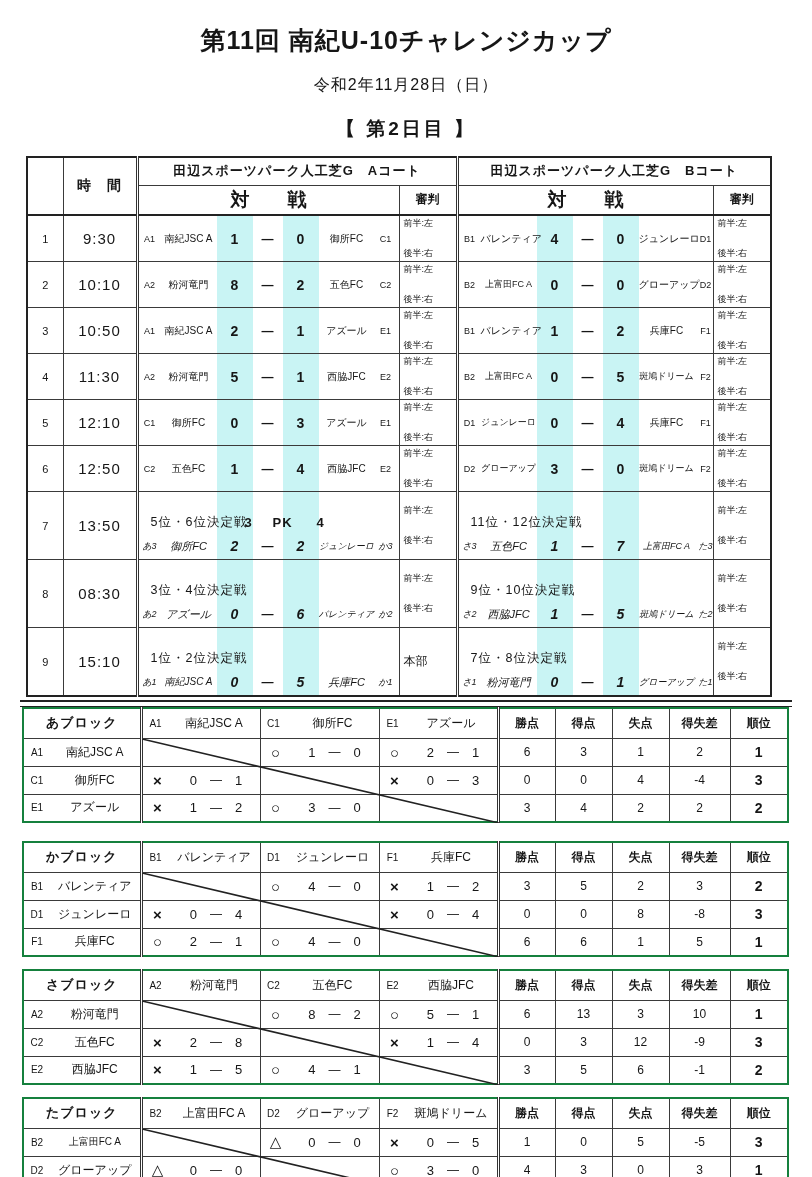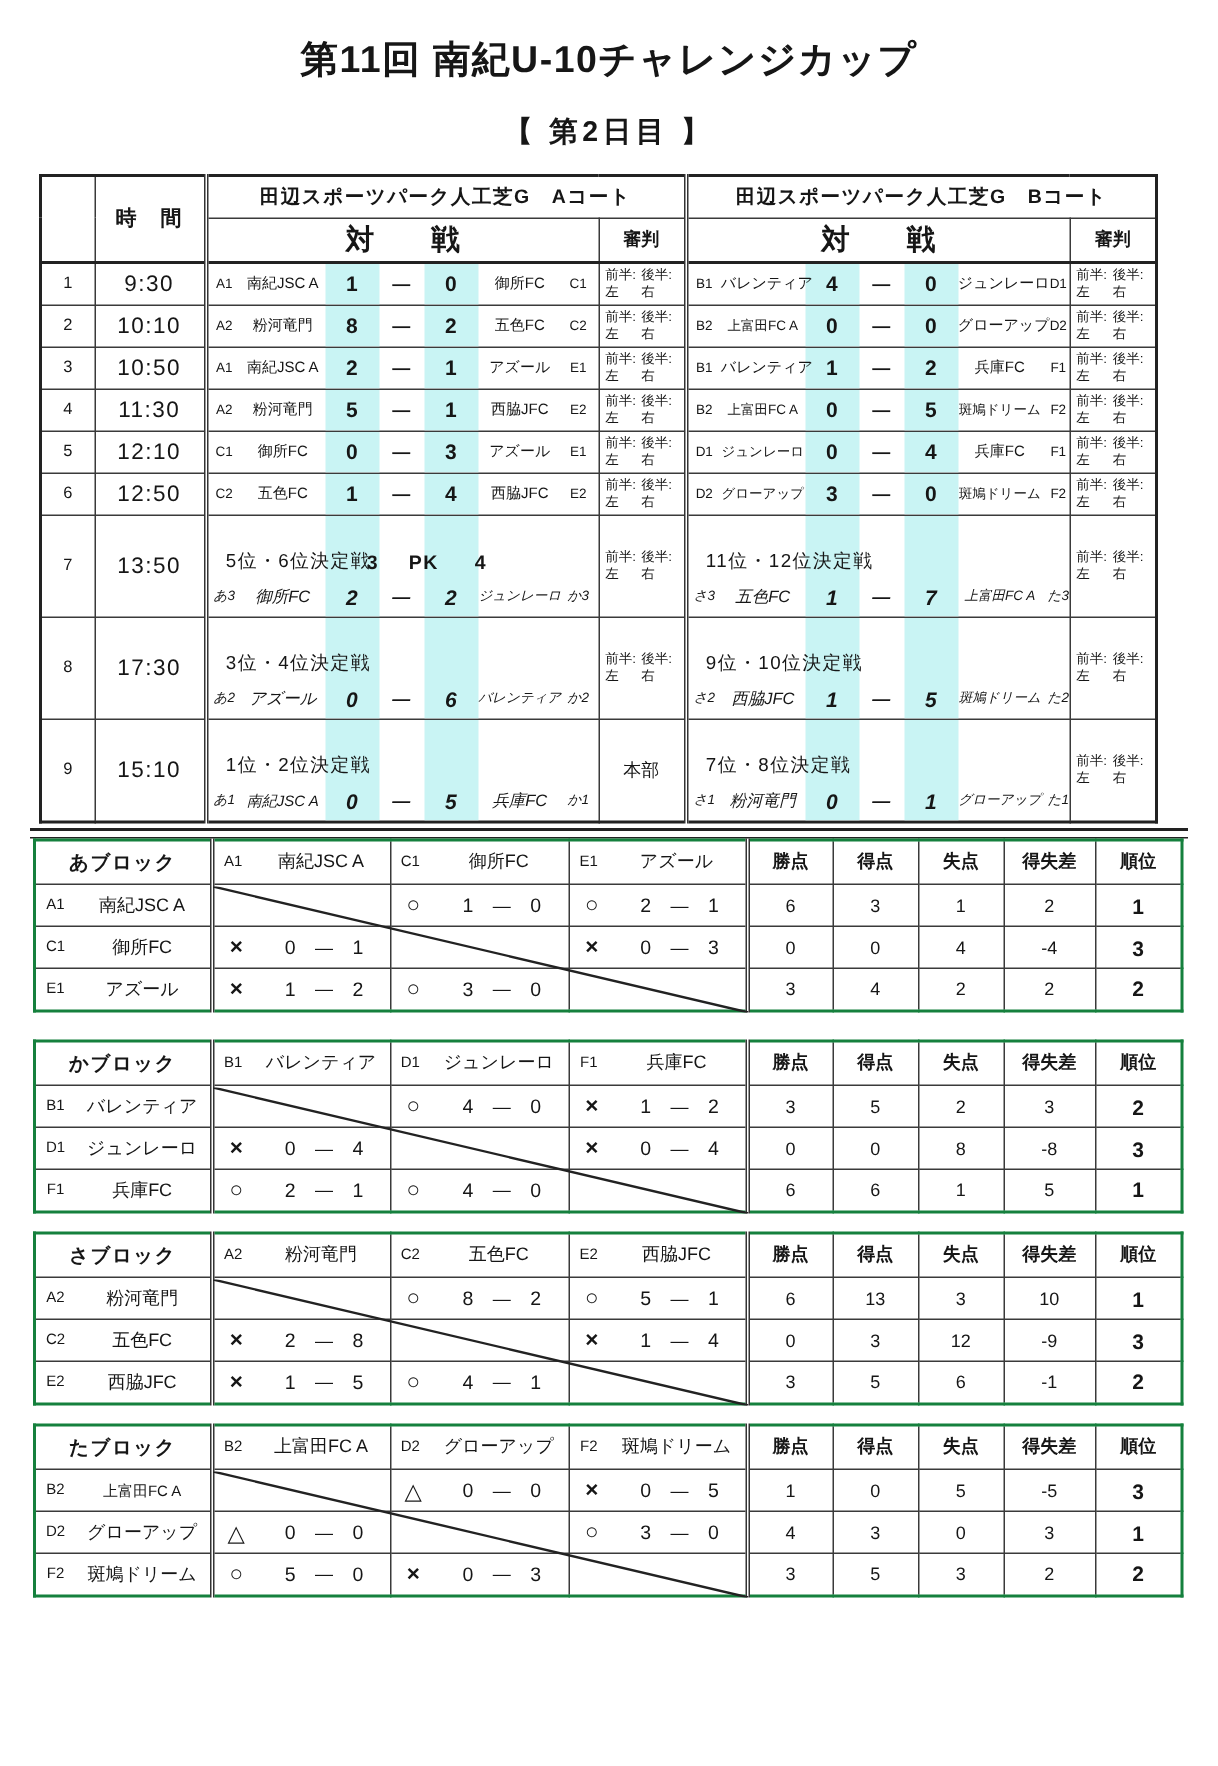--- a/index.html
+++ b/index.html
@@ -33,21 +33,21 @@
   .tall .mline{height:26px;font-style:italic;}
   .lline{position:relative;z-index:1;display:flex;align-items:center;height:21px;padding-left:12px;font-size:12.5px;letter-spacing:1px;margin-top:20px;}
   .mcode{flex:none;width:22px;text-align:center;font-size:9px;}
   .mteam{flex:none;width:56px;text-align:center;font-size:10px;white-space:nowrap;}
   .mteam.aw{width:56px;}
   .mscore{flex:none;width:36px;text-align:center;font-size:14px;font-weight:bold;}
   .mdash{flex:none;width:30px;text-align:center;font-size:12px;font-weight:bold;}
   .pk{position:absolute;top:3px;font-size:13px;font-weight:bold;}
   .pkA{left:106px;} .pkM{left:134px;} .pkB{left:178px;}
   .ref{display:table-cell;}
-  .ref .rin{display:flex;flex-direction:row;justify-content:space-around;height:100%;padding:2px 4px;font-size:9px;line-height:11px;}
+  .ref .rin{display:flex;flex-direction:column;justify-content:space-around;height:100%;padding:2px 4px;font-size:9px;line-height:11px;gap:19px;}
   .honbu{font-size:12px;}
 
   .dblrule{width:772px;margin:3px 0 0 20px;height:4px;border-top:2px solid #222;border-bottom:1px solid #222;}
 
   .sec-label{margin:20px 0 6px 54px;font-size:14px;font-weight:600;letter-spacing:1px;}
   .lg-rel{position:relative;width:769px;margin:0 0 12px 22px;}
   .lg{width:765px;border:2px solid #15803d;}
   .lg td{border:1px solid #3a3a3a;padding:0;overflow:hidden;}
   .lg tr.lh{height:30px;}
   .lg tr.lr{height:28px;}
@@ -63,20 +63,21 @@
   .scg{flex:1;display:flex;justify-content:center;gap:13px;align-items:center;}
   .sc{font-size:13px;} .scd{font-size:12px;}
   .diag{position:absolute;left:120px;top:32px;width:357px;height:84px;pointer-events:none;}
 </style>
 </head>
 <body>
 
 <div class="page">
 
   <div class="t1">第11回 南紀U-10チャレンジカップ</div>
+  <div class="t3">令和2年11月28日（日）</div>
   <div class="t4">【 第2日目 】</div>
 
   <table class="sched">
     <colgroup>
         <col style="width:36px">
         <col style="width:74px">
         <col style="width:262px">
         <col style="width:58px">
         <col style="width:256px">
         <col style="width:58px">
@@ -395,21 +396,21 @@
       <td class="ref">
             <div class="rin">
               <span>前半:左</span>
               <span>後半:右</span>
             </div>
           </td>
     </tr>
 
     <tr class="rt">
       <td class="no">8</td>
-      <td class="time">17:30</td>
+      <td class="time">08:30</td>
       <td class="vs dleft tall">
             <div class="band b1"></div>
             <div class="band b2"></div>
         <div class="lline">
               <span>3位・4位決定戦</span>
             </div>
         <div class="mline">
               <span class="mcode">あ2</span>
               <span class="mteam" style="font-size:11px;">アズール</span>
               <span class="mscore">0</span>

